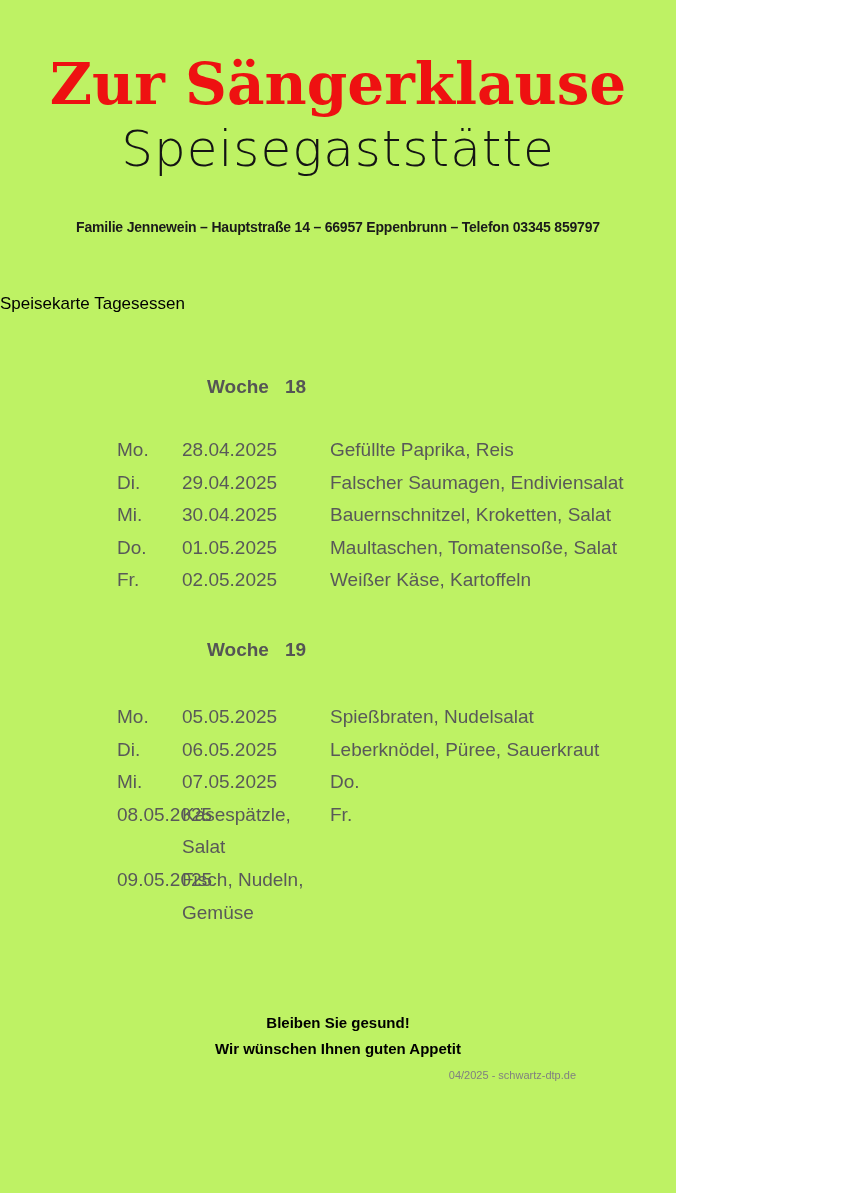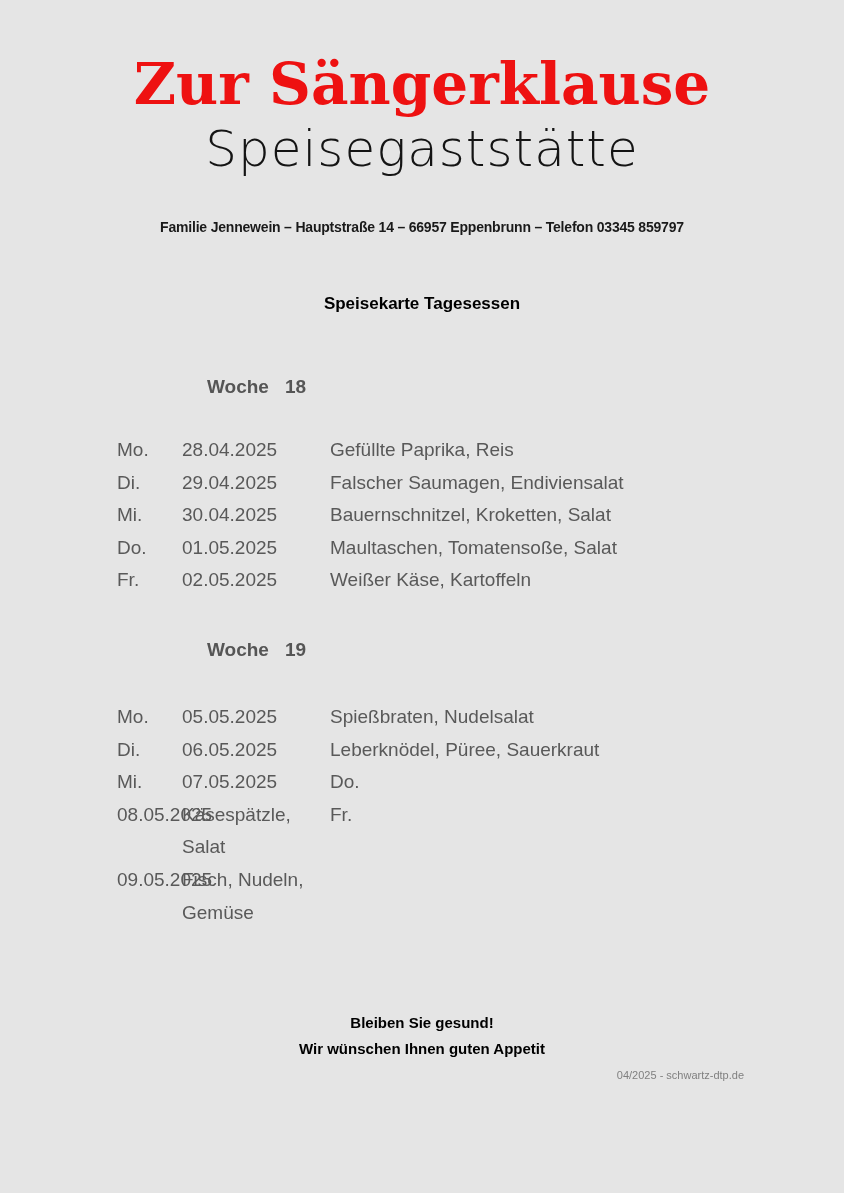--- a/index.html
+++ b/index.html
@@ -1,20 +1,20 @@
 <!DOCTYPE html>
 <html><head>
 <meta charset="utf-8">
 <style>
   html, body { margin: 0; padding: 0; background: #ffffff; }
   .page {
     position: relative;
-    width: 844px;
+    width: 676px;
     height: 1193px;
-    background: #e5e5e5;
+    background: #bef264;
     overflow: hidden;
     font-family: "Liberation Sans", sans-serif;
   }
   .title {
     margin-top: 50px;
     text-align: center;
     font-family: "DejaVu Serif", serif;
     font-weight: 700;
     font-size: 58px;
     line-height: 68px;
@@ -34,24 +34,23 @@
     margin-top: 38px;
     text-align: center;
     font-size: 14px;
     line-height: 18px;
     font-weight: 600;
     color: #1a1a1a;
     letter-spacing: -0.2px;
   }
   .menu-heading {
     margin-top: 58px;
-    text-align: center;
     font-size: 17px;
     line-height: 20px;
-    font-weight: 700;
+    font-weight: 400;
     color: #000000;
   }
   .week-heading {
     margin-left: 207px;
     font-size: 19px;
     line-height: 22px;
     font-weight: 700;
     color: #555555;
   }
   .week-heading .week-number { margin-left: 16px; }

